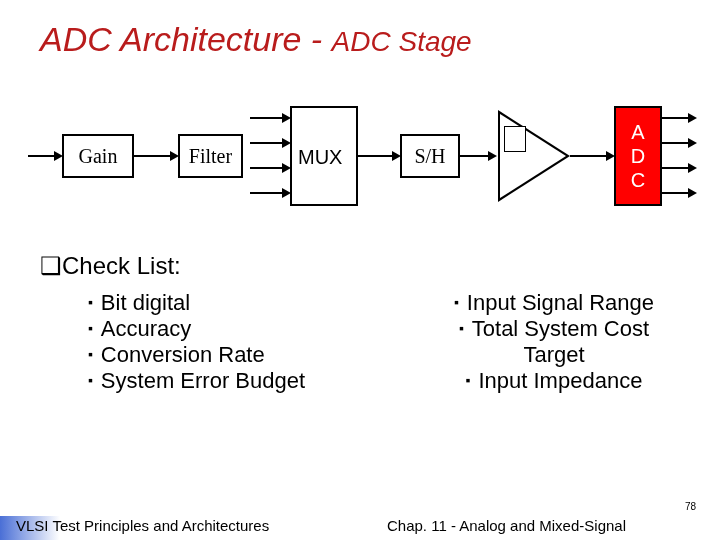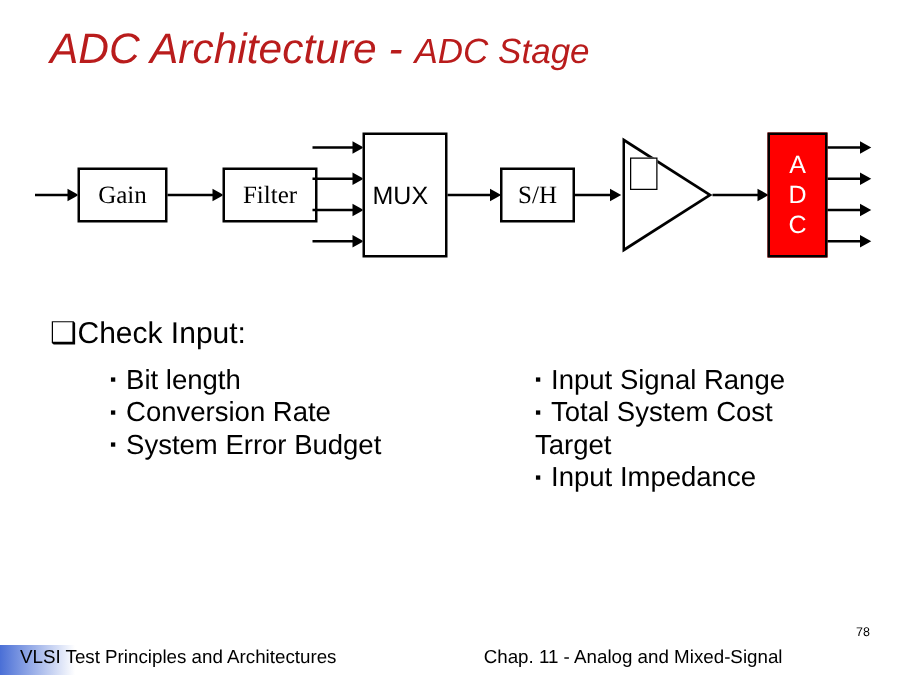--- a/index.html
+++ b/index.html
@@ -32,21 +32,21 @@
     border: 2px solid #000;
     background: #fff;
     display: flex;
     align-items: center;
     justify-content: center;
     font-size: 20px;
     font-weight: normal;
     font-family: Liberation Serif, serif;
   }
   .gain   { left: 62px;  top: 40px; width: 72px; height: 44px; }
-  .filter { left: 178px; top: 40px; width: 76px; height: 44px; }
+  .filter { left: 178px; top: 40px; width: 65px; height: 44px; }
   .mux    { left: 290px; top: 12px; width: 68px; height: 100px; }
   .mux-label { position: absolute; left: 298px; top: 52px; font-size: 20px; }
   .sh     { left: 400px; top: 40px; width: 60px; height: 44px; }
   .adc {
     position: absolute;
     left: 614px; top: 12px;
     width: 48px; height: 100px;
     border: 2px solid #000;
     background: #ff0000;
     color: #fff;
@@ -124,21 +124,21 @@
   .sub-lists {
     display: flex;
     gap: 40px;
     margin-top: 10px;
     padding-left: 48px;
     font-size: 22px;
   }
   .sub-lists ul { list-style: none; }
   .sub-lists li::before { content: "▪ "; font-size: 14px; position: relative; top: -3px; margin-right: 4px; }
   .col1 { flex: 0 0 300px; }
-  .col2 { flex: 1; }
+  .col2 { flex: 1; text-align: center; }
 
   .footer {
     position: absolute;
     bottom: 6px;
     left: 0;
     width: 644px;
     font-size: 15px;
     display: flex;
     justify-content: space-between;
     padding: 0 18px 0 16px;
@@ -206,24 +206,25 @@
     <div class="arrowhead a7a"></div>
   <div class="line l7b"></div>
     <div class="arrowhead a7b"></div>
   <div class="line l7c"></div>
     <div class="arrowhead a7c"></div>
   <div class="line l7d"></div>
     <div class="arrowhead a7d"></div>
 </div>
 
 <div class="content">
-  <div><span class="q-bullet">❑</span><span>Check Input:</span></div>
+  <div><span class="q-bullet">❑</span><span>Check List:</span></div>
   <div class="sub-lists">
     <ul class="col1">
-      <li>Bit length</li>
+      <li>Bit digital</li>
+      <li>Accuracy</li>
       <li>Conversion Rate</li>
       <li>System Error Budget</li>
     </ul>
     <ul class="col2">
       <li>Input Signal Range</li>
       <li>Total System Cost Target</li>
       <li>Input Impedance</li>
     </ul>
   </div>
 </div>

